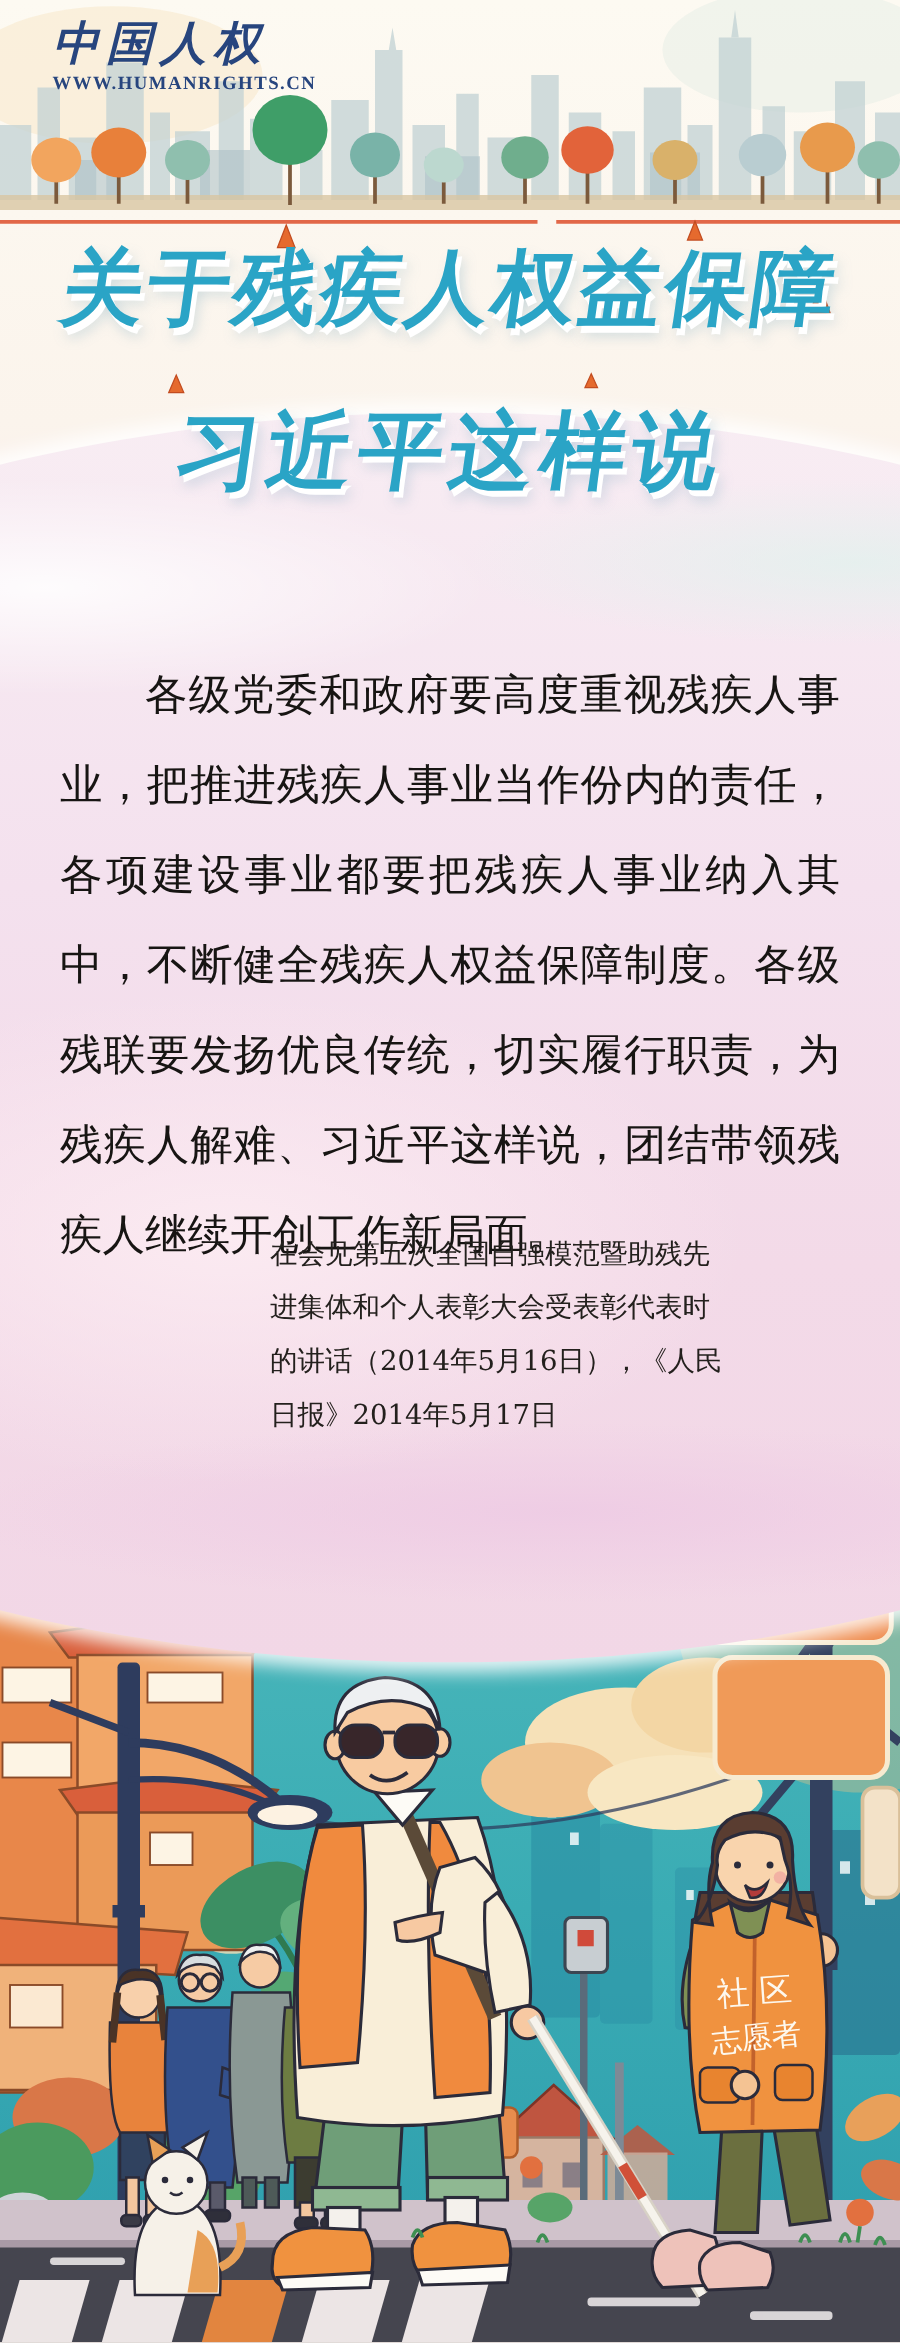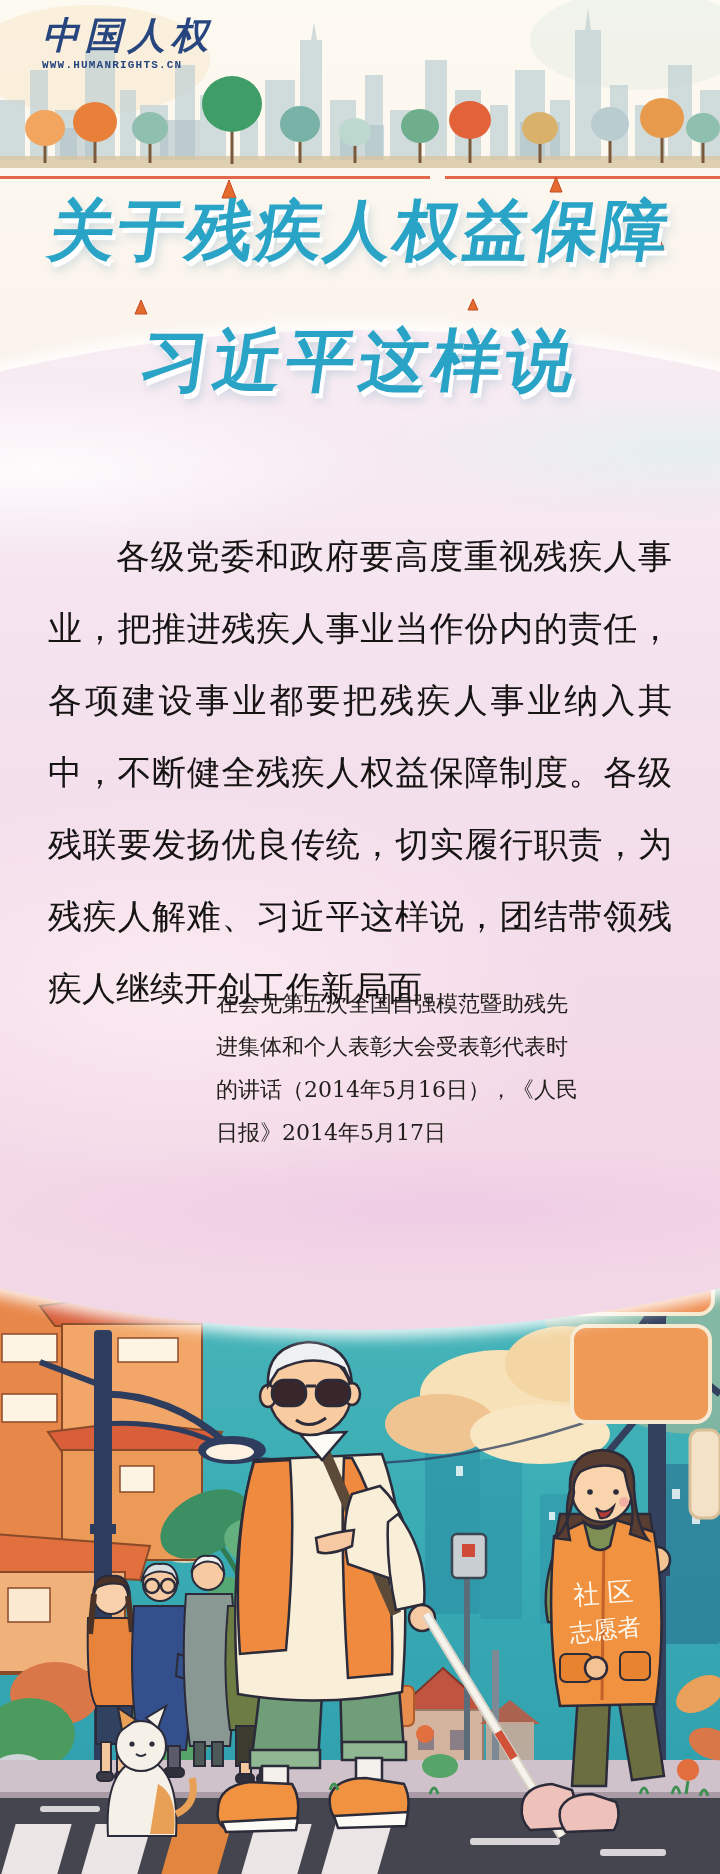--- a/index.html
+++ b/index.html
@@ -4,22 +4,22 @@
 <style>
   html,body{margin:0;padding:0;background:#e9e4de;}
   .poster{position:relative;width:720px;height:1874px;overflow:hidden;margin:0 auto;
     background:linear-gradient(180deg,#fdfaf2 0%,#fbf4ec 18%,#f9ecec 26%,#f6e7ec 100%);
     font-family:"DejaVu Sans","Liberation Sans",sans-serif;}
   
   .header-art{position:absolute;top:0;left:0;width:720px;height:340px;z-index:2;pointer-events:none;}
   .logo{position:absolute;top:16px;left:42px;z-index:5;color:#27457e;}
   .logo-cn{font-family:Liberation Serif, serif;font-weight:bold;font-style:italic;
     font-size:37px;letter-spacing:6px;line-height:1.1;}
-  .logo-en{font-family:Liberation Mono, monospace;font-weight:bold;
-    font-size:11px;letter-spacing:1.2px;margin-top:2px;}
+  .logo-en{font-family:Liberation Serif, serif;font-weight:bold;
+    font-size:15px;letter-spacing:1.2px;margin-top:2px;}
   
   .title1,.title2{position:absolute;left:0;width:720px;text-align:center;z-index:6;
     color:#2aa4c6;font-weight:900;transform:skewX(-8deg);
     text-shadow:4px 5px 0 #ffffff,6px 8px 10px rgba(110,160,185,.35);}
   .title1{top:186px;font-size:66px;letter-spacing:3px;}
   .title2{top:316px;font-size:68px;letter-spacing:5px;}
   
   .oval-rim{position:absolute;left:-548px;top:322px;width:1816px;height:1016px;border-radius:50%;
     background:rgba(255,255,255,.85);filter:blur(7px);z-index:3;}
   .oval{position:absolute;left:-540px;top:330px;width:1800px;height:1000px;border-radius:50%;z-index:4;

